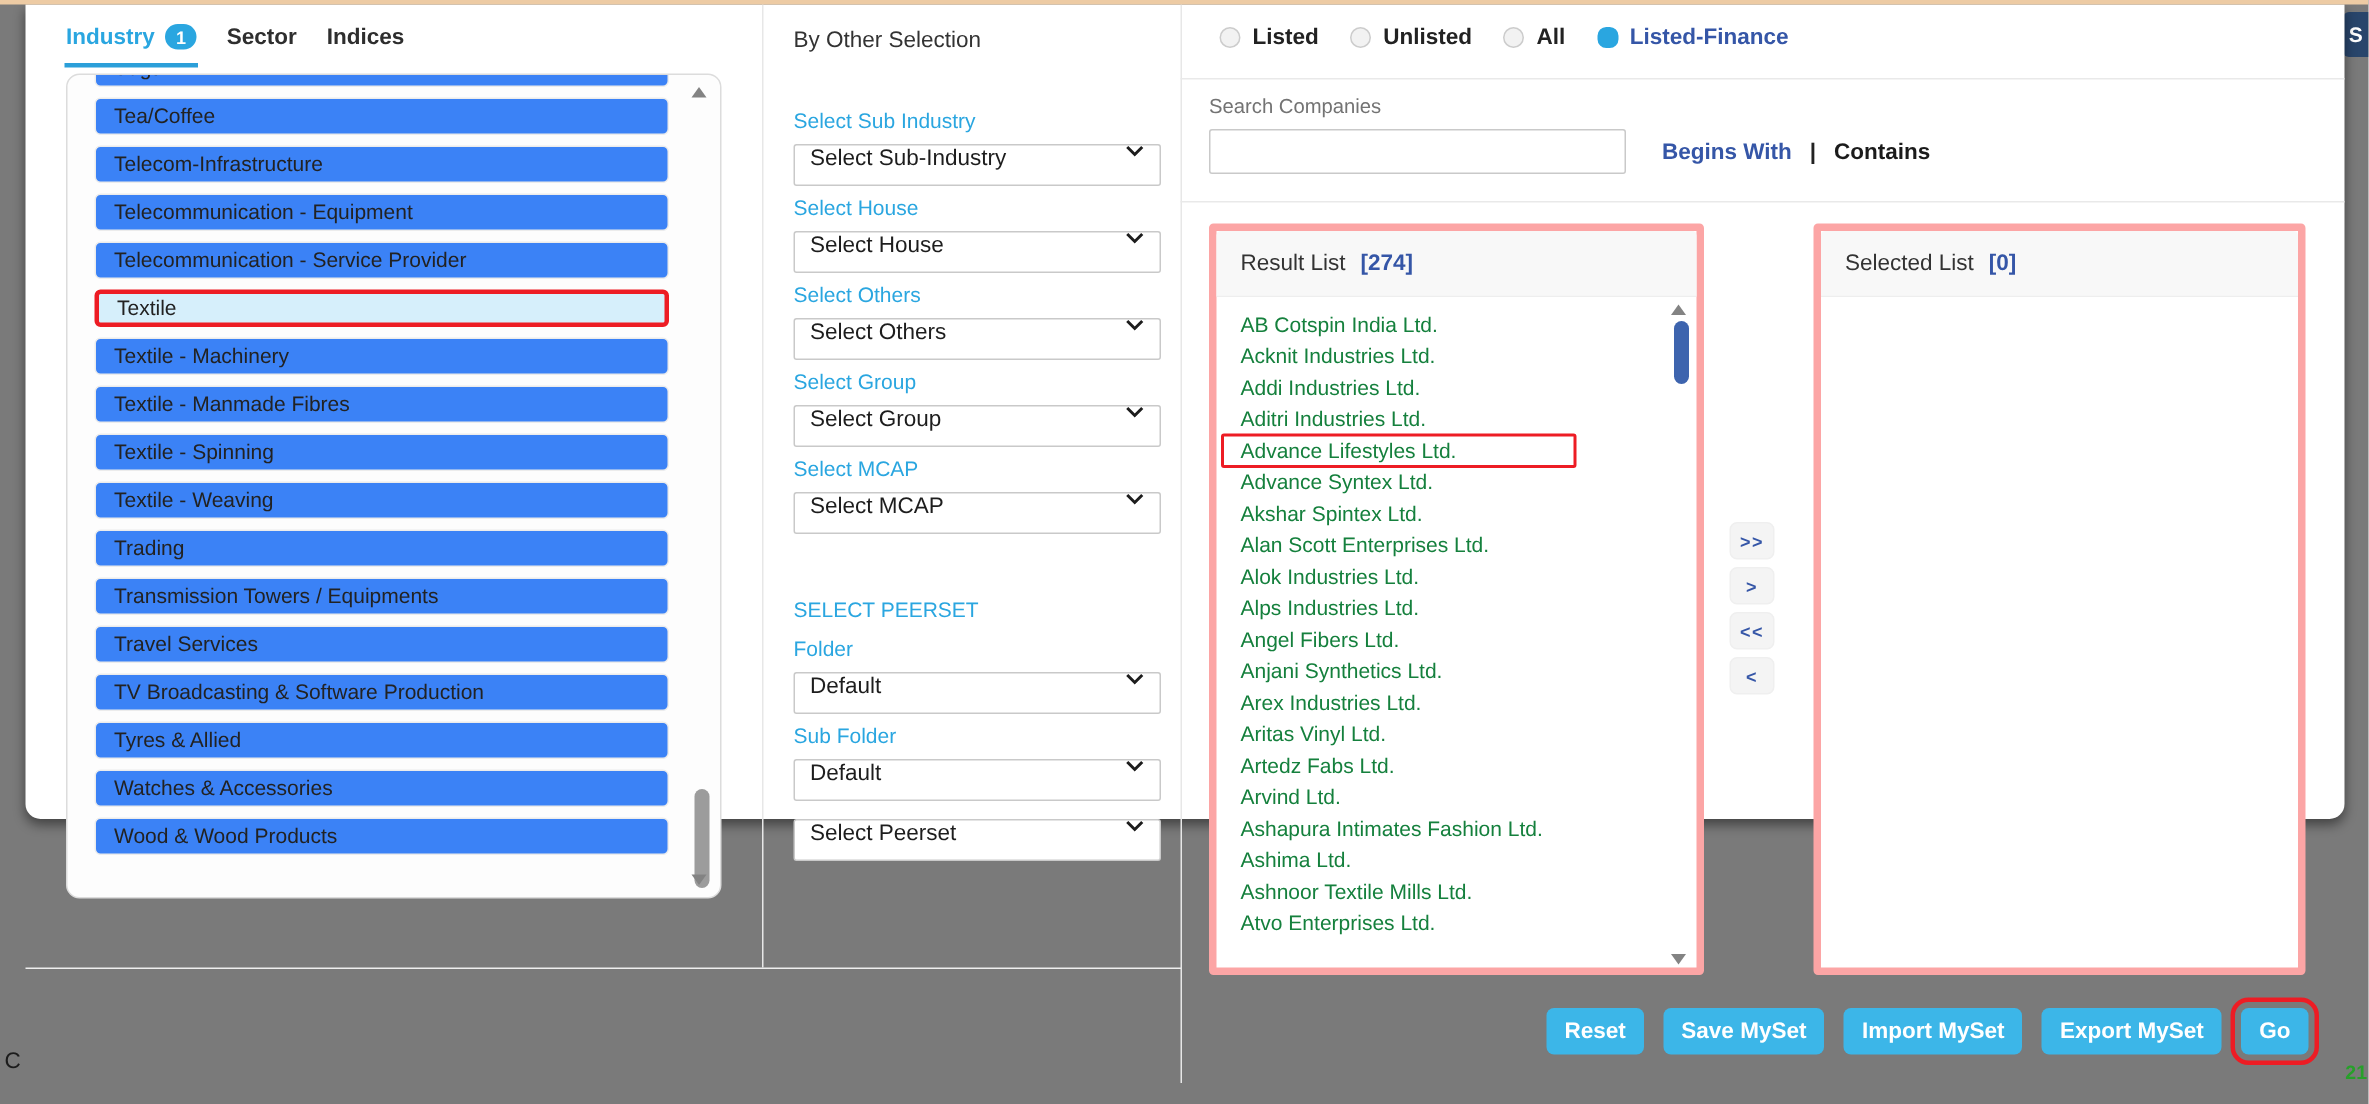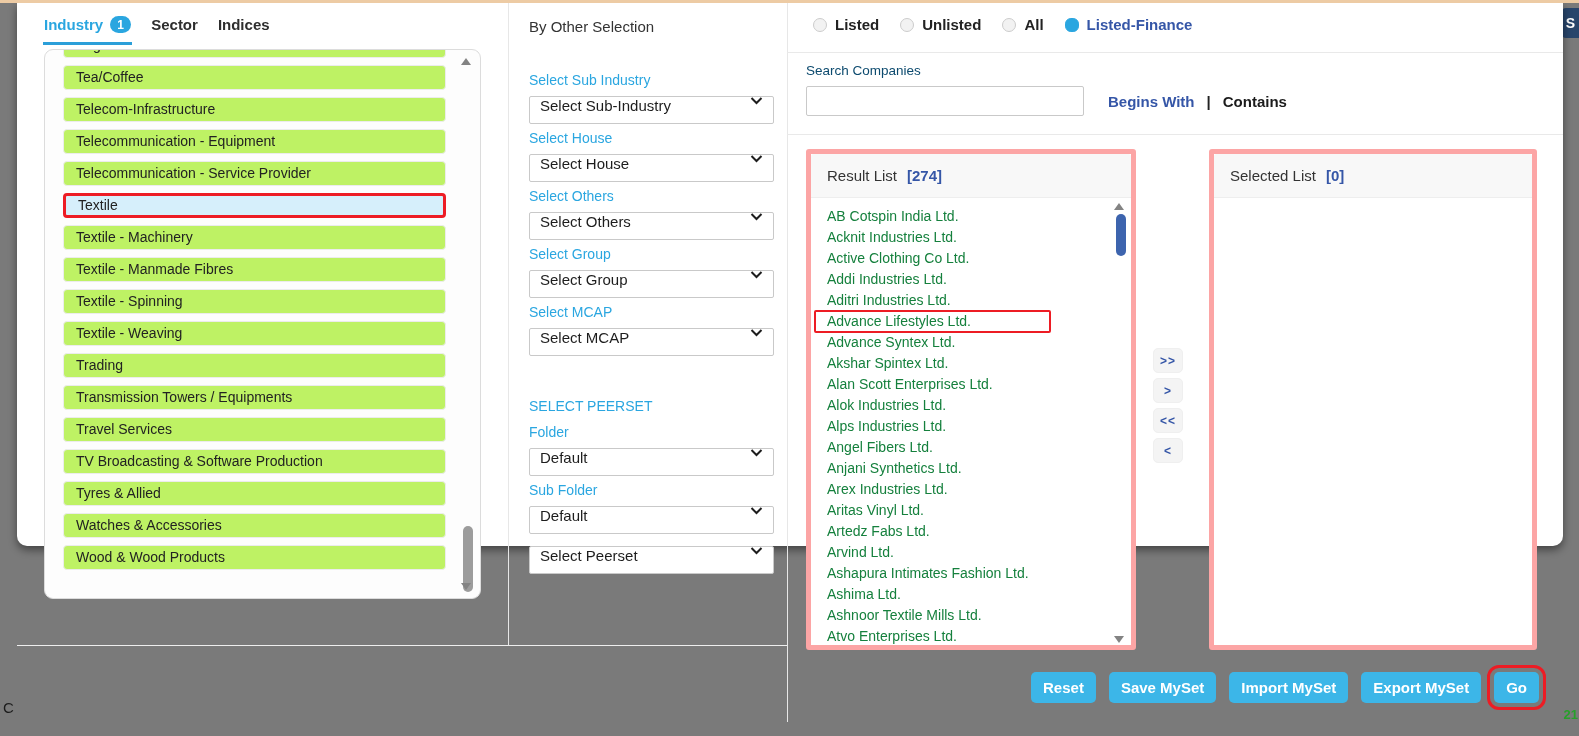--- a/index.html
+++ b/index.html
@@ -31,21 +31,21 @@
   .tab.active { color:#2aa6e0; border-bottom-color:#2b9fd9; }
   .badge { display:inline-flex; align-items:center; justify-content:center; min-width:21px; height:17px;
            margin-left:7px; padding:0 5px; border-radius:9px; background:#2aa6e0; color:#fff;
            font-size:12px; font-weight:bold; }
   .badge:empty { display:none; }
 
   .industry-box { position:absolute; left:27px; top:46px; width:437px; height:550px;
                   border:1px solid #dcdcdc; border-radius:9px; background:#fdfdfd;
                   overflow:hidden; padding:10px 34px 10px 18px; }
   .ind-item { height:25px; line-height:23px; margin-bottom:7px; padding:0 12px;
-              background:#bef264; border:1px solid #ececec; border-radius:4px;
+              background:#3b82f6; border:1px solid #ececec; border-radius:4px;
               font-size:14px; color:#222; white-space:nowrap; overflow:hidden; }
   .ind-item.clipped { margin-top:-27px; }
   .ind-item.selected { background:#d6effb; border:3px solid #ed1c24; line-height:19px; }
 
   .tri { width:0; height:0; border-left:5px solid transparent; border-right:5px solid transparent; }
   .tri.up { border-bottom:7px solid #838383; }
   .tri.down { border-top:7px solid #838383; }
   .ibox-sb-up { position:absolute; top:8px; right:9px; }
   .ibox-sb-down { position:absolute; bottom:8px; right:9px; }
   .ibox-sb-thumb { position:absolute; right:7px; top:476px; width:10px; height:66px;
@@ -69,21 +69,21 @@
   .right { position:absolute; left:770px; top:0; width:776px; height:719px; }
   .divider { position:absolute; left:0; width:776px; border-top:1px solid #e9e9e9; }
   .d1 { top:49px; } .d2 { top:131px; }
 
   .radio-row { position:absolute; left:26px; top:13px; display:flex; column-gap:21px;text-align:center; }
   .radio-opt { display:flex; align-items:center; column-gap:8px; font-size:15px; font-weight:bold; color:#222; }
   .mark { width:14px; height:14px; border-radius:50%; background:#f2f2f2; border:1px solid #ccc; }
   .mark.checked { background:#2aa6e0; border-color:#2aa6e0; border-radius:42%; }
   .lbl.checked { color:#3556a7; }
 
-  .search-label { position:absolute; left:19px; top:60px; color:#0c4a6e; font-size:13.5px; }
+  .search-label { position:absolute; left:19px; top:60px; color:#737373; font-size:13.5px; }
   .search-input { position:absolute; left:19px; top:83px; width:278px; height:30px;
                   border:1px solid #c9c9c9; border-radius:2px; font-size:14px; padding:0 8px;
                   font-family:inherit; }
   .modes { position:absolute; left:321px; top:90px; display:flex; column-gap:12px;
            font-size:15px; font-weight:bold; color:#1b1b1b; }
   .mode.active { color:#3556a7; }
   .mode-sep { color:#222; }
 
   .listbox { position:absolute; top:146px; width:330px; height:501px; background:#fff;
              border:5px solid #fca5a5; border-radius:3px; }
@@ -316,21 +316,20 @@
       <div class="list-head">
         <span>Result List</span>
         <span class="count">[274]</span>
       </div>
       <div class="list-body">
 
           <div class="company">AB Cotspin India Ltd.</div>
 
           <div class="company">Acknit Industries Ltd.</div>
 
-          <div class="company">Active Clothing Co Ltd.</div>
 
           <div class="company">Addi Industries Ltd.</div>
 
           <div class="company">Aditri Industries Ltd.</div>
 
           <div class="company highlighted">Advance Lifestyles Ltd.</div>
 
           <div class="company">Advance Syntex Ltd.</div>
 
           <div class="company">Akshar Spintex Ltd.</div>

